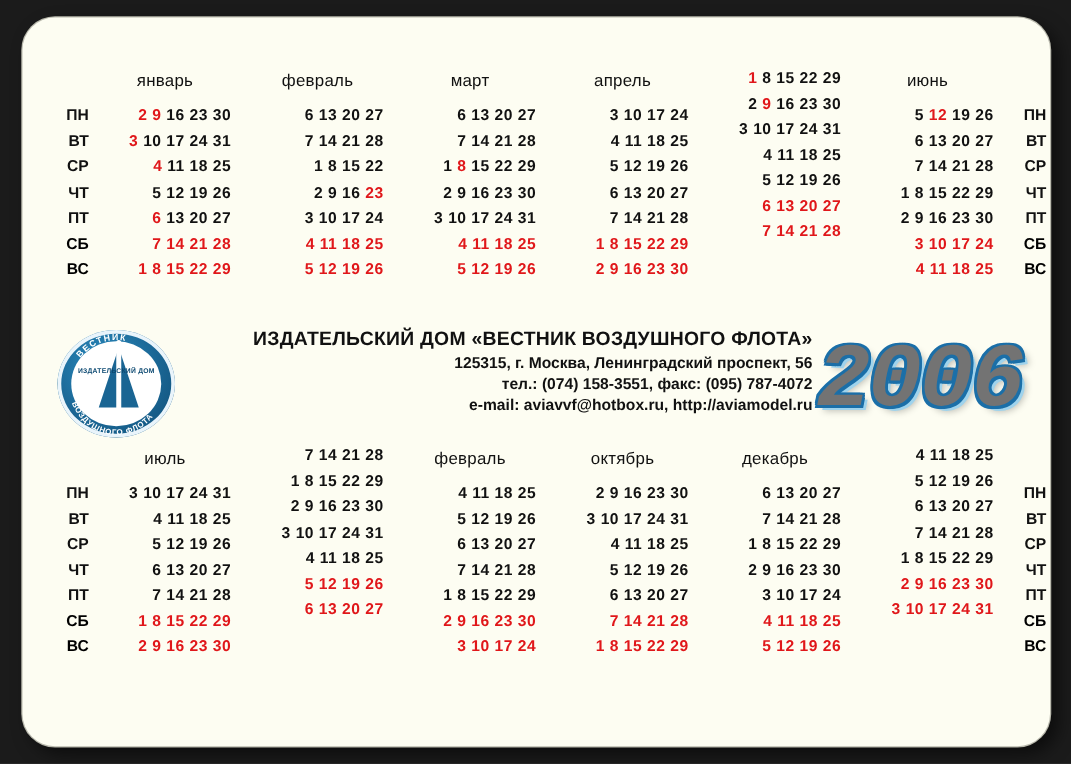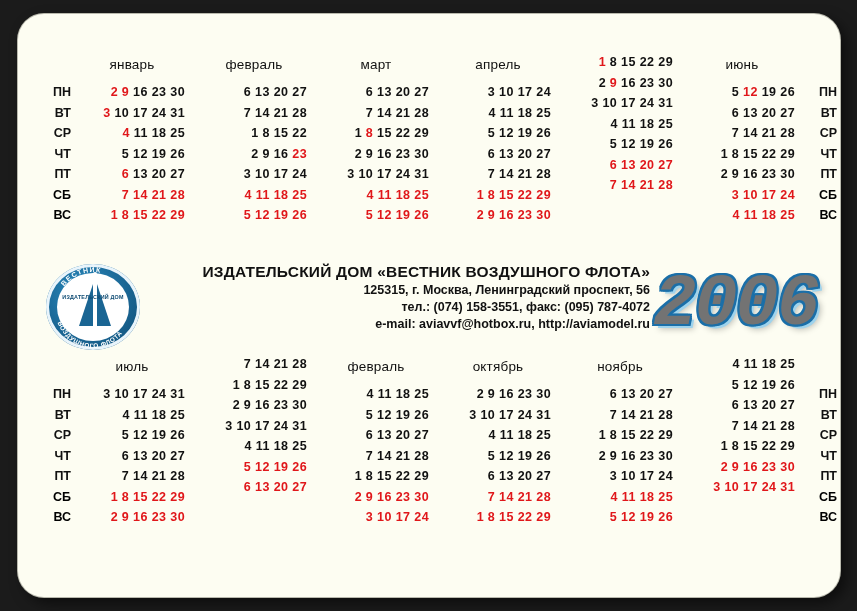--- a/index.html
+++ b/index.html
@@ -348,21 +348,21 @@
           <div class="mname">октябрь</div>
           <div class="row"><span>2</span> <span>9</span> <span>16</span> <span>23</span> <span>30</span></div>
           <div class="row"><span>3</span> <span>10</span> <span>17</span> <span>24</span> <span>31</span></div>
           <div class="row"><span>4</span> <span>11</span> <span>18</span> <span>25</span></div>
           <div class="row"><span>5</span> <span>12</span> <span>19</span> <span>26</span></div>
           <div class="row"><span>6</span> <span>13</span> <span>20</span> <span>27</span></div>
           <div class="row wknd"><span>7</span> <span>14</span> <span>21</span> <span>28</span></div>
           <div class="row wknd"><span>1</span> <span>8</span> <span>15</span> <span>22</span> <span>29</span></div>
         </div>
         <div class="month">
-          <div class="mname">ноябрь</div>
+          <div class="mname">декабрь</div>
           <div class="row"><span>6</span> <span>13</span> <span>20</span> <span>27</span></div>
           <div class="row"><span>7</span> <span>14</span> <span>21</span> <span>28</span></div>
           <div class="row"><span>1</span> <span>8</span> <span>15</span> <span>22</span> <span>29</span></div>
           <div class="row"><span>2</span> <span>9</span> <span>16</span> <span>23</span> <span>30</span></div>
           <div class="row"><span>3</span> <span>10</span> <span>17</span> <span>24</span></div>
           <div class="row wknd"><span>4</span> <span>11</span> <span>18</span> <span>25</span></div>
           <div class="row wknd"><span>5</span> <span>12</span> <span>19</span> <span>26</span></div>
         </div>
         <div class="month">
           <div class="row"><span>4</span> <span>11</span> <span>18</span> <span>25</span></div>

